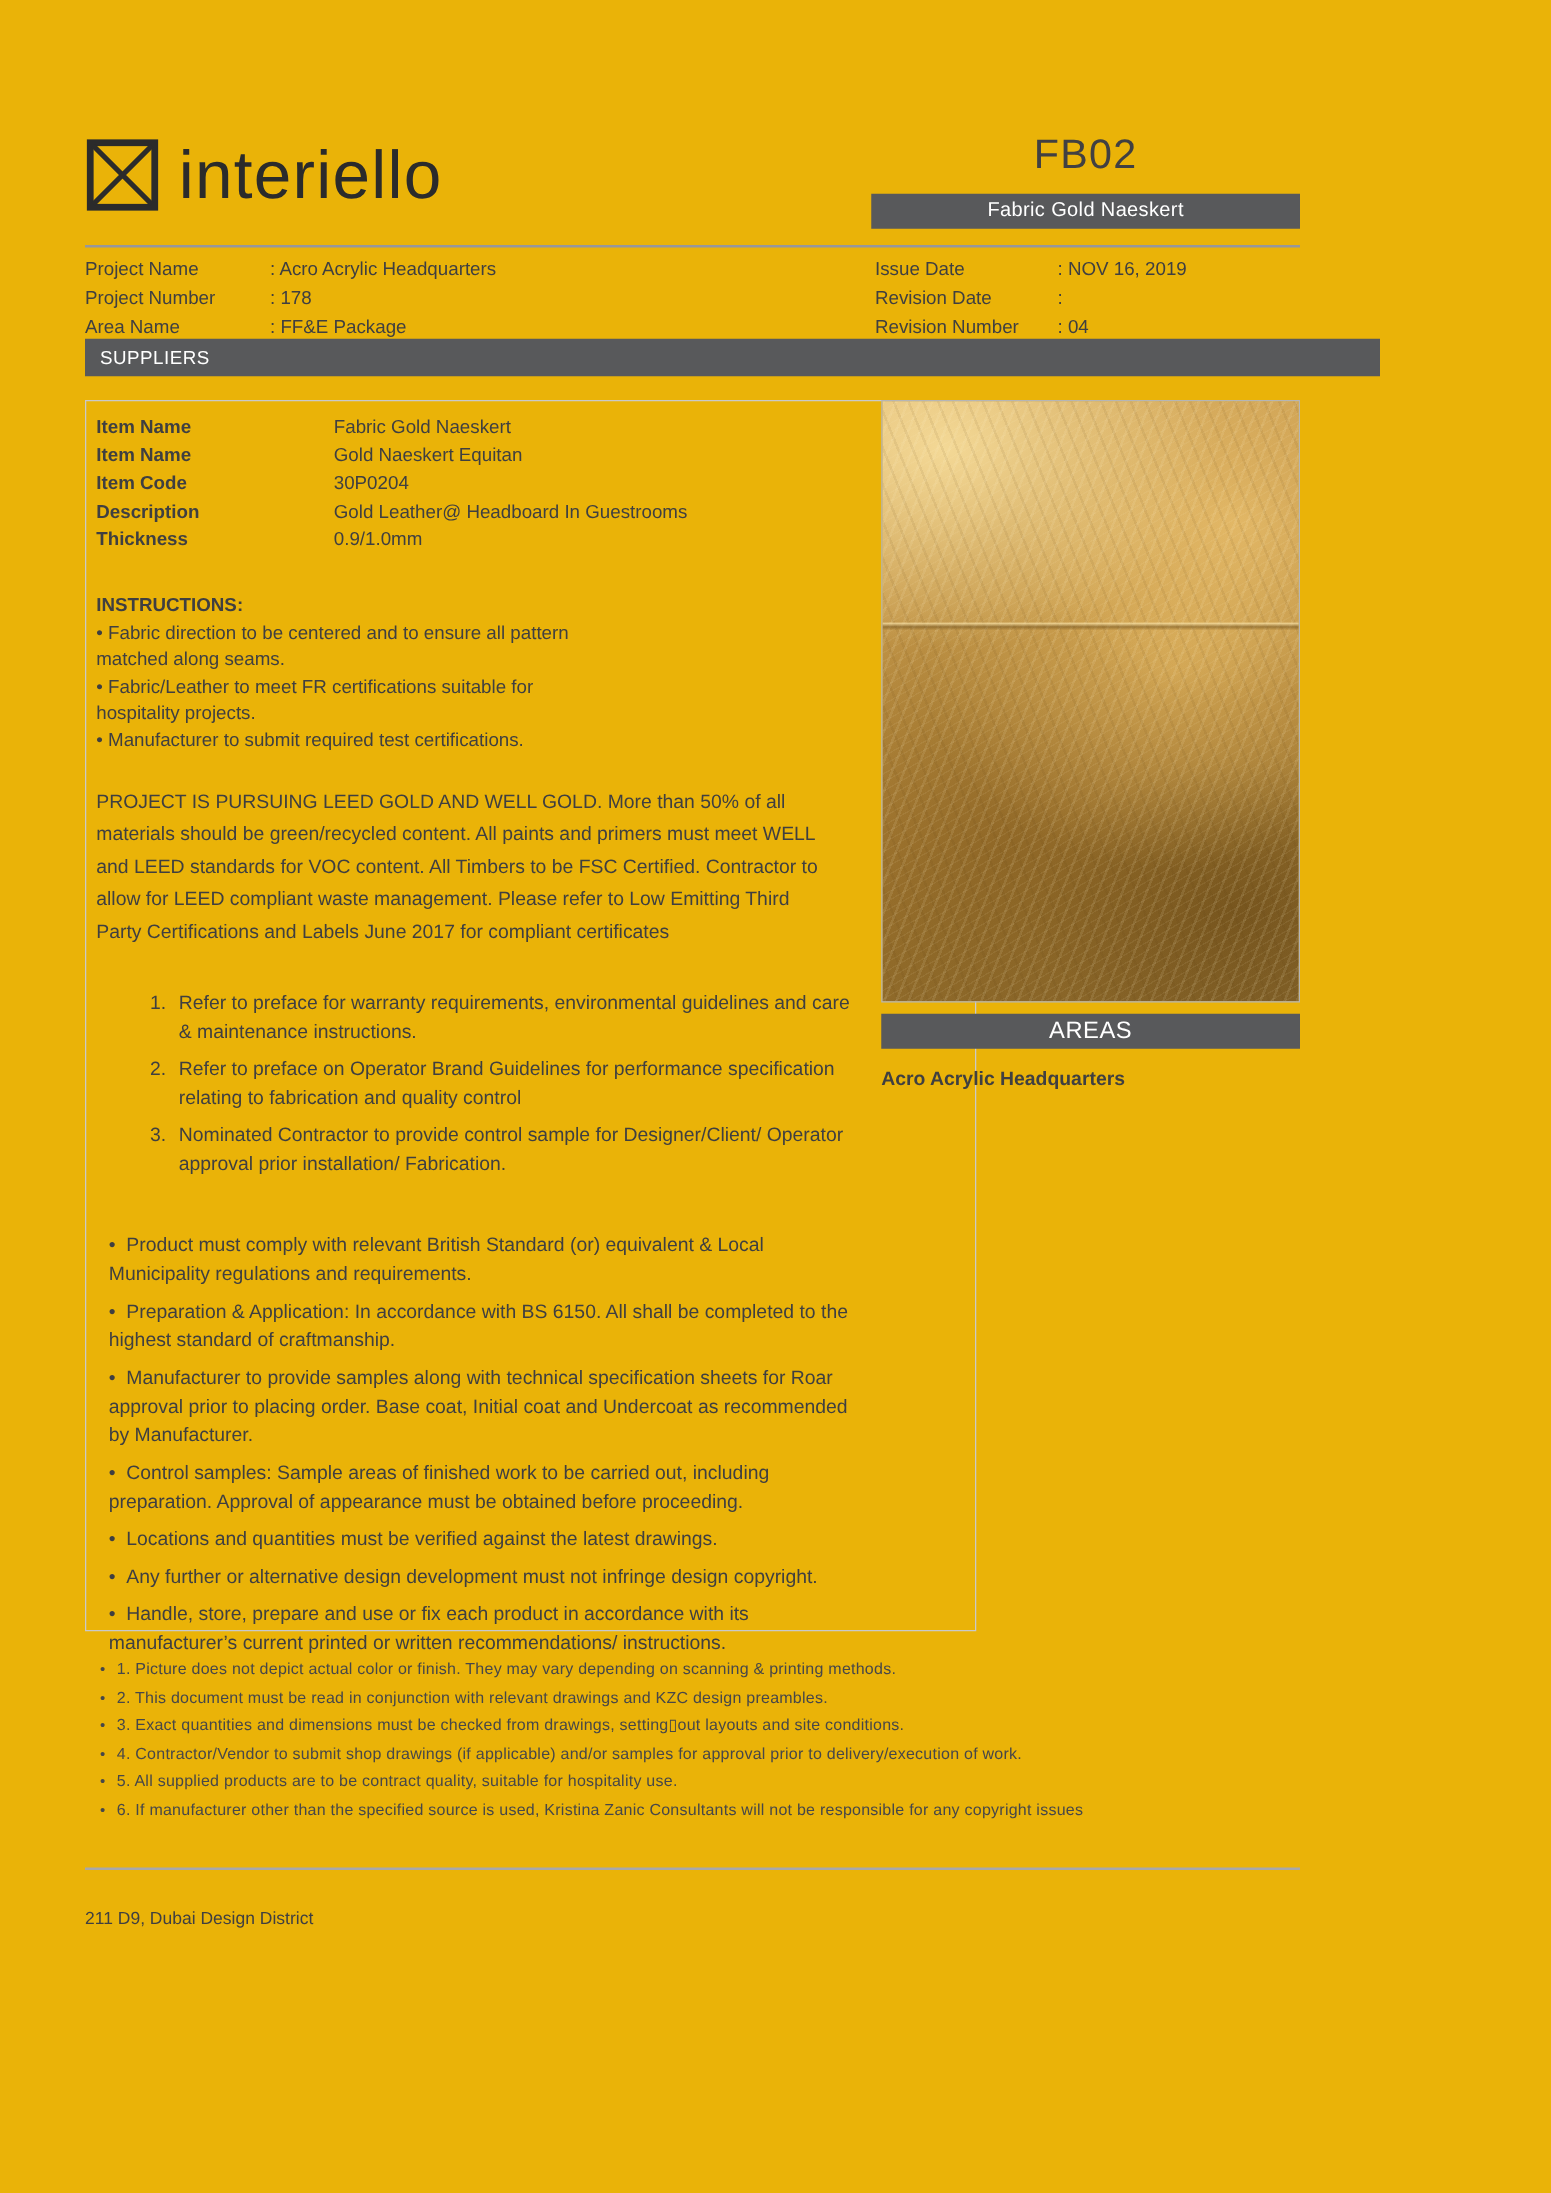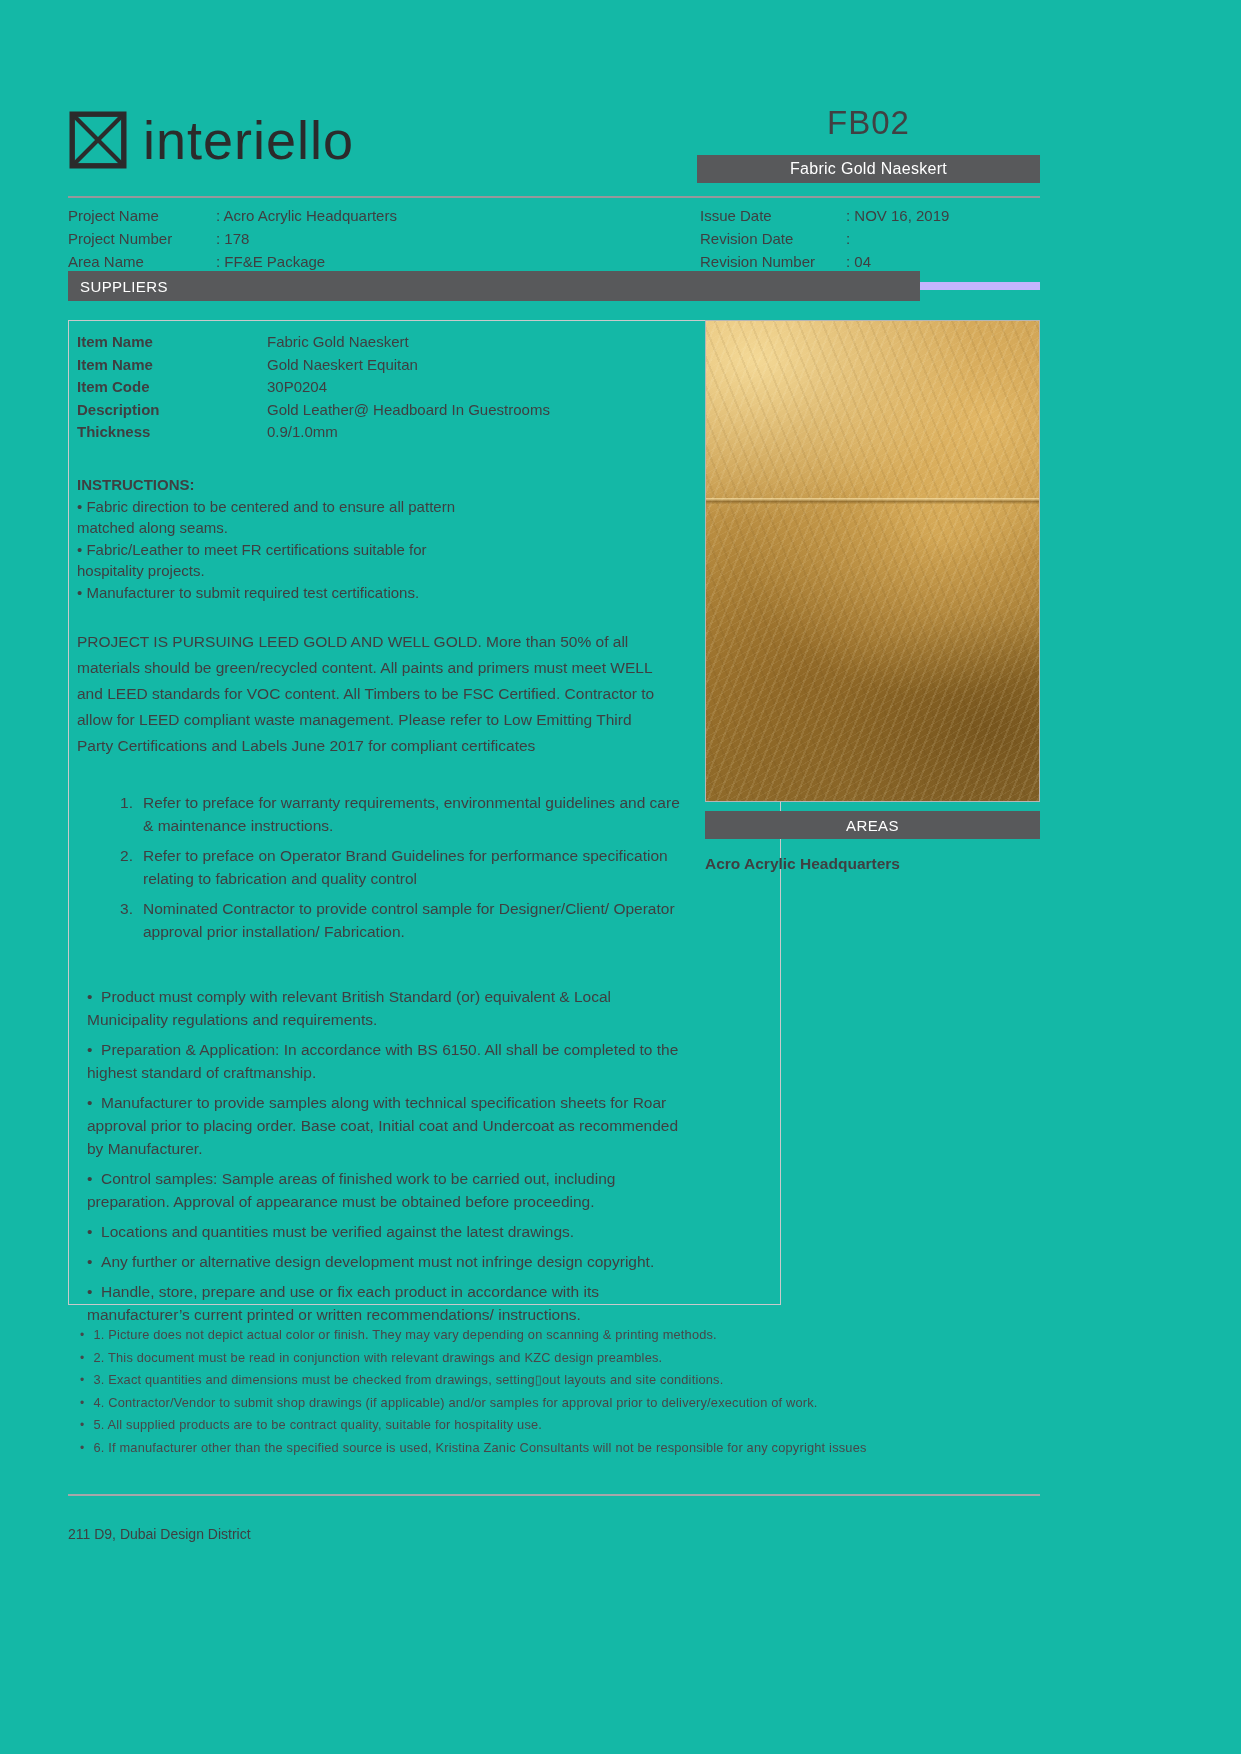--- a/index.html
+++ b/index.html
@@ -1,38 +1,38 @@
 <!DOCTYPE html>
 <html><head>
 <meta charset="utf-8">
 <style>
   html,body{margin:0;padding:0;background:#ffffff;}
   .page{
-    position:relative;width:1241px;height:1754px;background:#14b8a6;
+    position:relative;width:1241px;height:1754px;background:#eab308;
     font-family:"Liberation Sans",sans-serif;color:#3f3f41;overflow:hidden;
   }
   
   .logo-row{position:absolute;left:68px;top:110px;display:flex;align-items:center;gap:15px;}
   .logo-icon svg{width:60px;height:60px;display:block;}
   .brand-name{font-size:54px;letter-spacing:1px;color:#2b2b2b;line-height:60px;}
   .doc-code{position:absolute;left:697px;width:343px;top:104px;text-align:center;
     font-size:33px;letter-spacing:1px;color:#414042;}
   .item-banner{position:absolute;left:697px;width:343px;top:155px;height:28px;background:#58595b;
     color:#ffffff;font-size:16px;display:flex;align-items:center;justify-content:center;letter-spacing:.3px;}
   
   .info-table{position:absolute;left:68px;top:196px;width:972px;box-sizing:border-box;
     border-top:2px solid #97979b;border-bottom:8px solid #c4b5fd;padding:6px 0 9px 0;display:flex;}
   .info-col{display:flex;flex-direction:column;}
   .info-col.left{width:632px;}
   .info-col.right{flex:1;}
   .info-row{display:flex;line-height:23px;font-size:15px;}
   .info-label{width:148px;}
   .info-col.right .info-label{width:146px;}
   
-  .suppliers-bar{position:absolute;left:68px;top:271px;width:852px;height:30px;background:#58595b;
+  .suppliers-bar{position:absolute;left:68px;top:271px;width:1036px;height:30px;background:#58595b;
     color:#ffffff;font-size:15px;display:flex;align-items:center;padding-left:12px;box-sizing:border-box;letter-spacing:.4px;}
   
   .spec-box{position:absolute;left:68px;top:320px;width:713px;height:985px;box-sizing:border-box;
     border:1px solid #c9c9cb;padding:10px 8px 10px 8px;}
   .detail-row{display:flex;line-height:22.5px;font-size:15px;}
   .detail-label{width:190px;font-weight:bold;}
   .detail-value{flex:1;}
   .instr-block{margin-top:30px;}
   .instr-title{font-weight:bold;font-size:15px;line-height:22px;}
   .instr-line{max-width:398px;font-size:15px;line-height:21.5px;}
@@ -53,21 +53,21 @@
       radial-gradient(100% 55% at 70% 45%, rgba(250,205,115,.45) 0%, rgba(250,205,115,0) 60%),
       radial-gradient(130% 70% at 30% 75%, rgba(120,82,25,.45) 0%, rgba(120,82,25,0) 60%),
       radial-gradient(90% 45% at 85% 85%, rgba(95,65,18,.5) 0%, rgba(95,65,18,0) 55%),
       linear-gradient(160deg,#d8ae62 0%,#c79a4c 25%,#b68a3d 45%,#a87d34 60%,#96702d 75%,#85642a 100%);}
   .swatch::after{content:"";position:absolute;inset:0;
     background:
       linear-gradient(to bottom, rgba(0,0,0,0) 0 36.8%, rgba(250,228,170,.7) 37%, rgba(105,75,25,.5) 37.6%, rgba(0,0,0,0) 38.2%),
       repeating-linear-gradient(112deg, rgba(255,245,210,.10) 0 2px, rgba(0,0,0,0) 2px 9px),
       repeating-linear-gradient(68deg, rgba(90,60,15,.08) 0 2px, rgba(0,0,0,0) 2px 11px),
       repeating-linear-gradient(150deg, rgba(255,240,200,.07) 0 1px, rgba(0,0,0,0) 1px 6px);}
-  .areas-bar{margin-top:9px;height:28px;background:#58595b;color:#ffffff;font-size:15px;
+  .areas-bar{margin-top:9px;height:28px;background:#58595b;color:#ffffff;font-size:19px;
     display:flex;align-items:center;justify-content:center;letter-spacing:.4px;}
   .areas-value{margin-top:16px;font-weight:bold;font-size:15.5px;color:#3f3f41;}
   
   .footnotes{position:absolute;left:80px;top:1324px;width:1000px;list-style:none;margin:0;padding:0;}
   .footnotes li{display:flex;gap:9px;font-size:12.8px;line-height:22.5px;letter-spacing:.2px;color:#474749;}
   .footnotes li::before{content:"\2022";font-size:12px;line-height:22.5px;}
   
   .footer-rule{position:absolute;left:68px;top:1494px;width:972px;border-top:2px solid #a7a7aa;}
   .footer-address{position:absolute;left:68px;top:1526px;font-size:14px;color:#3f3f41;}
 </style>

